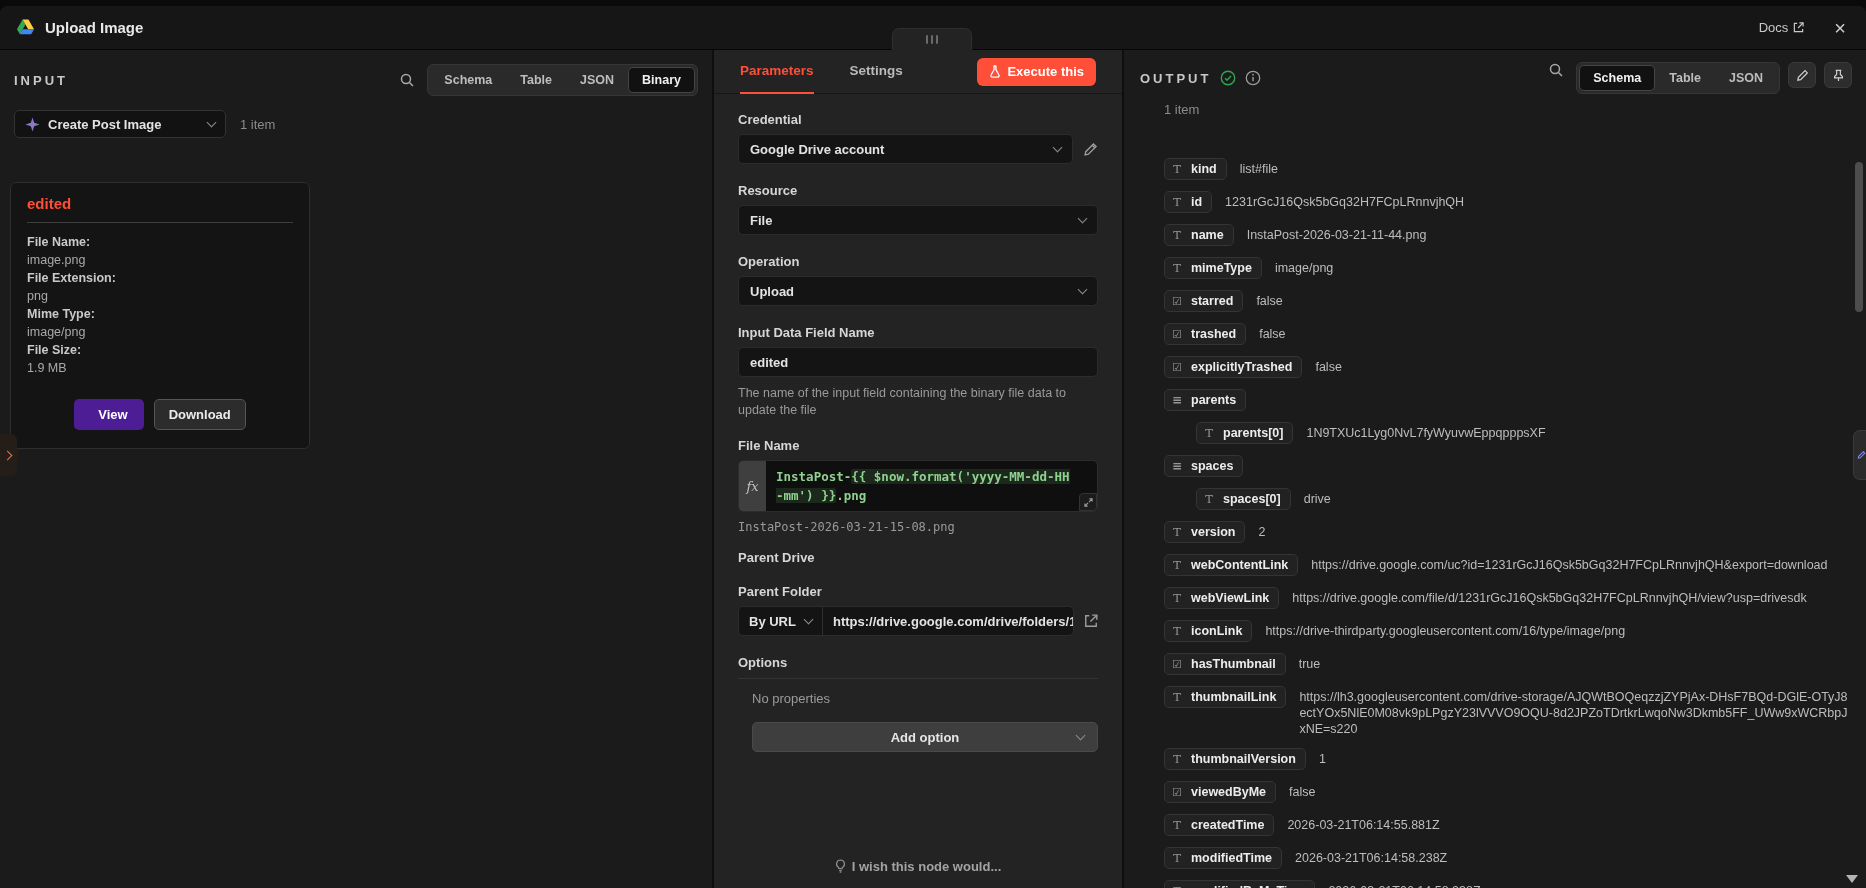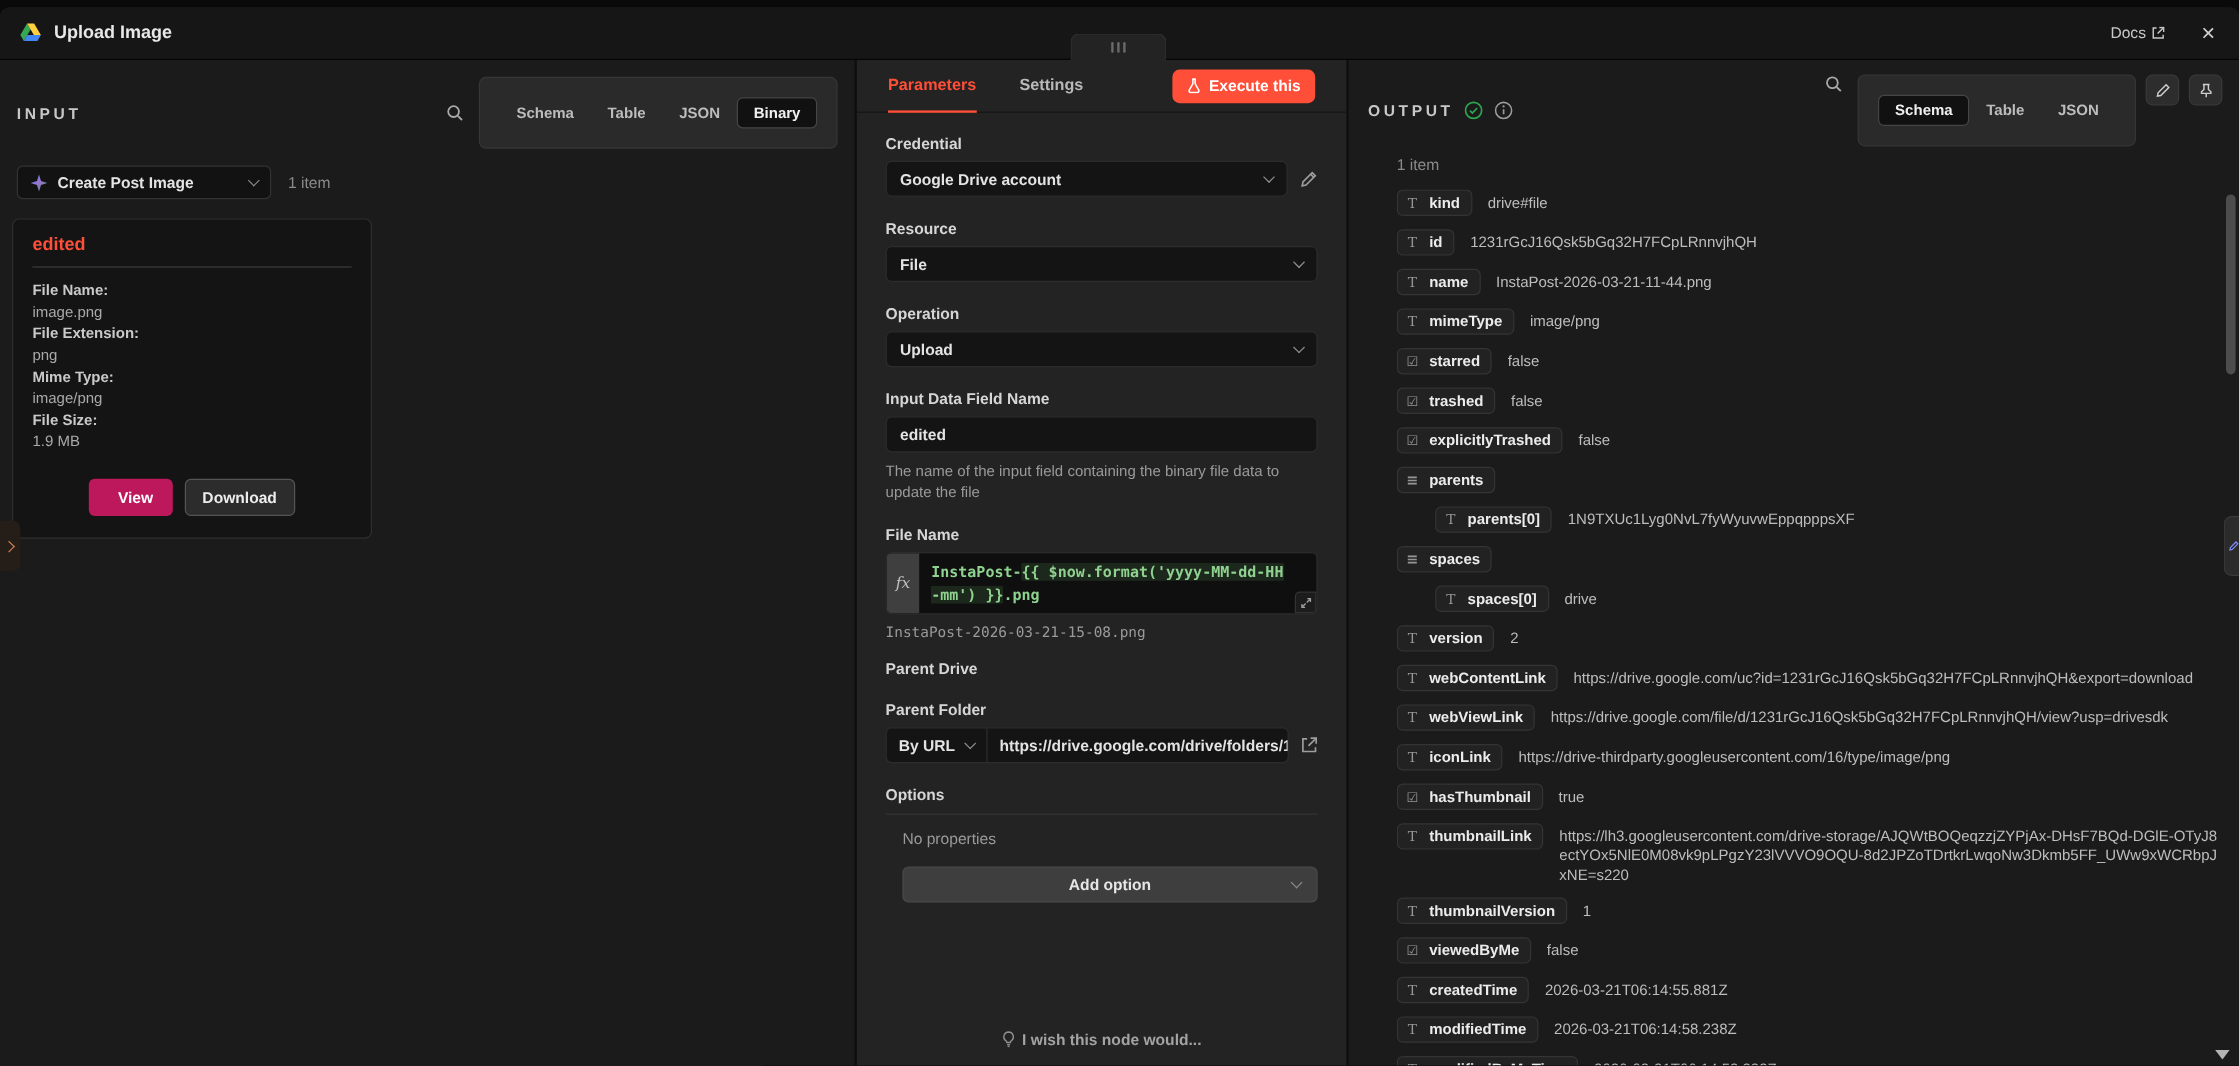--- a/index.html
+++ b/index.html
@@ -20,21 +20,21 @@
   .panel { position:absolute; top:44px; bottom:0; }
   .input-panel  { left:0;  width:712px; background:#1b1b1b; }
   .params-panel { left:712px; width:412px; background:#232323;
     border-left:2px solid #0e0e0e; border-right:2px solid #0e0e0e; }
   .output-panel { left:1124px; right:0; background:#1b1b1b; }
 
   .panel-head { display:flex; align-items:center; padding:14px 14px 8px 14px; }
   .panel-title { color:#c8c8c8; font-size:13px; font-weight:700; letter-spacing:3px; }
   .head-spacer { flex:1; }
 
-  .tab-group { display:flex; background:#2a2a2a; border:1px solid #363636; border-radius:6px; padding:16px; }
+  .tab-group { display:flex; background:#2a2a2a; border:1px solid #363636; border-radius:6px; padding:2px; }
   .tab-group .vtab { color:#bdbdbd; font-size:12.5px; font-weight:700; padding:5px 13px; border-radius:5px;
     cursor:pointer; border:1px solid transparent; white-space:nowrap; }
   .tab-group .vtab.active { background:#111111; color:#f0f0f0; border-color:#454545; }
 
   .icon-btn { width:28px; height:26px; display:flex; align-items:center; justify-content:center;
     background:#2d2d2d; border:1px solid #3a3a3a; border-radius:6px; margin-left:8px; cursor:pointer; }
 
   .search-ico { margin-right:12px; cursor:pointer; display:flex; }
 
   
@@ -214,21 +214,21 @@
           <div class="bin-field-label">File Name:</div>
           <div class="bin-field-value">image.png</div>
           <div class="bin-field-label">File Extension:</div>
           <div class="bin-field-value">png</div>
           <div class="bin-field-label">Mime Type:</div>
           <div class="bin-field-value">image/png</div>
           <div class="bin-field-label">File Size:</div>
           <div class="bin-field-value">1.9 MB</div>
         </div>
       <div class="bin-btn-row">
-        <button class="btn-view" id="btn-view" style="background: #be185d; padding-left: 24px;">View</button>
+        <button class="btn-view" id="btn-view" style="background: #4c1d95; padding-left: 24px;">View</button>
         <button class="btn-download">Download</button>
       </div>
     </div>
   </div>
 
   <div class="panel params-panel">
     <div class="drag-notch">
         <i></i>
         <i></i>
         <i></i>
@@ -400,21 +400,21 @@
         </svg>
       </span>
     </div>
     <div class="out-items">1 item</div>
     <div class="tree" id="schema-tree">
         <div class="srow">
           <span class="kpill">
             <span class="tico">T</span>
             <span class="key">kind</span>
           </span>
-          <span class="sval">drive#file</span>
+          <span class="sval">list#file</span>
         </div>
         <div class="srow">
           <span class="kpill">
             <span class="tico">T</span>
             <span class="key">id</span>
           </span>
           <span class="sval">1231rGcJ16Qsk5bGq32H7FCpLRnnvjhQH</span>
         </div>
         <div class="srow">
           <span class="kpill">

